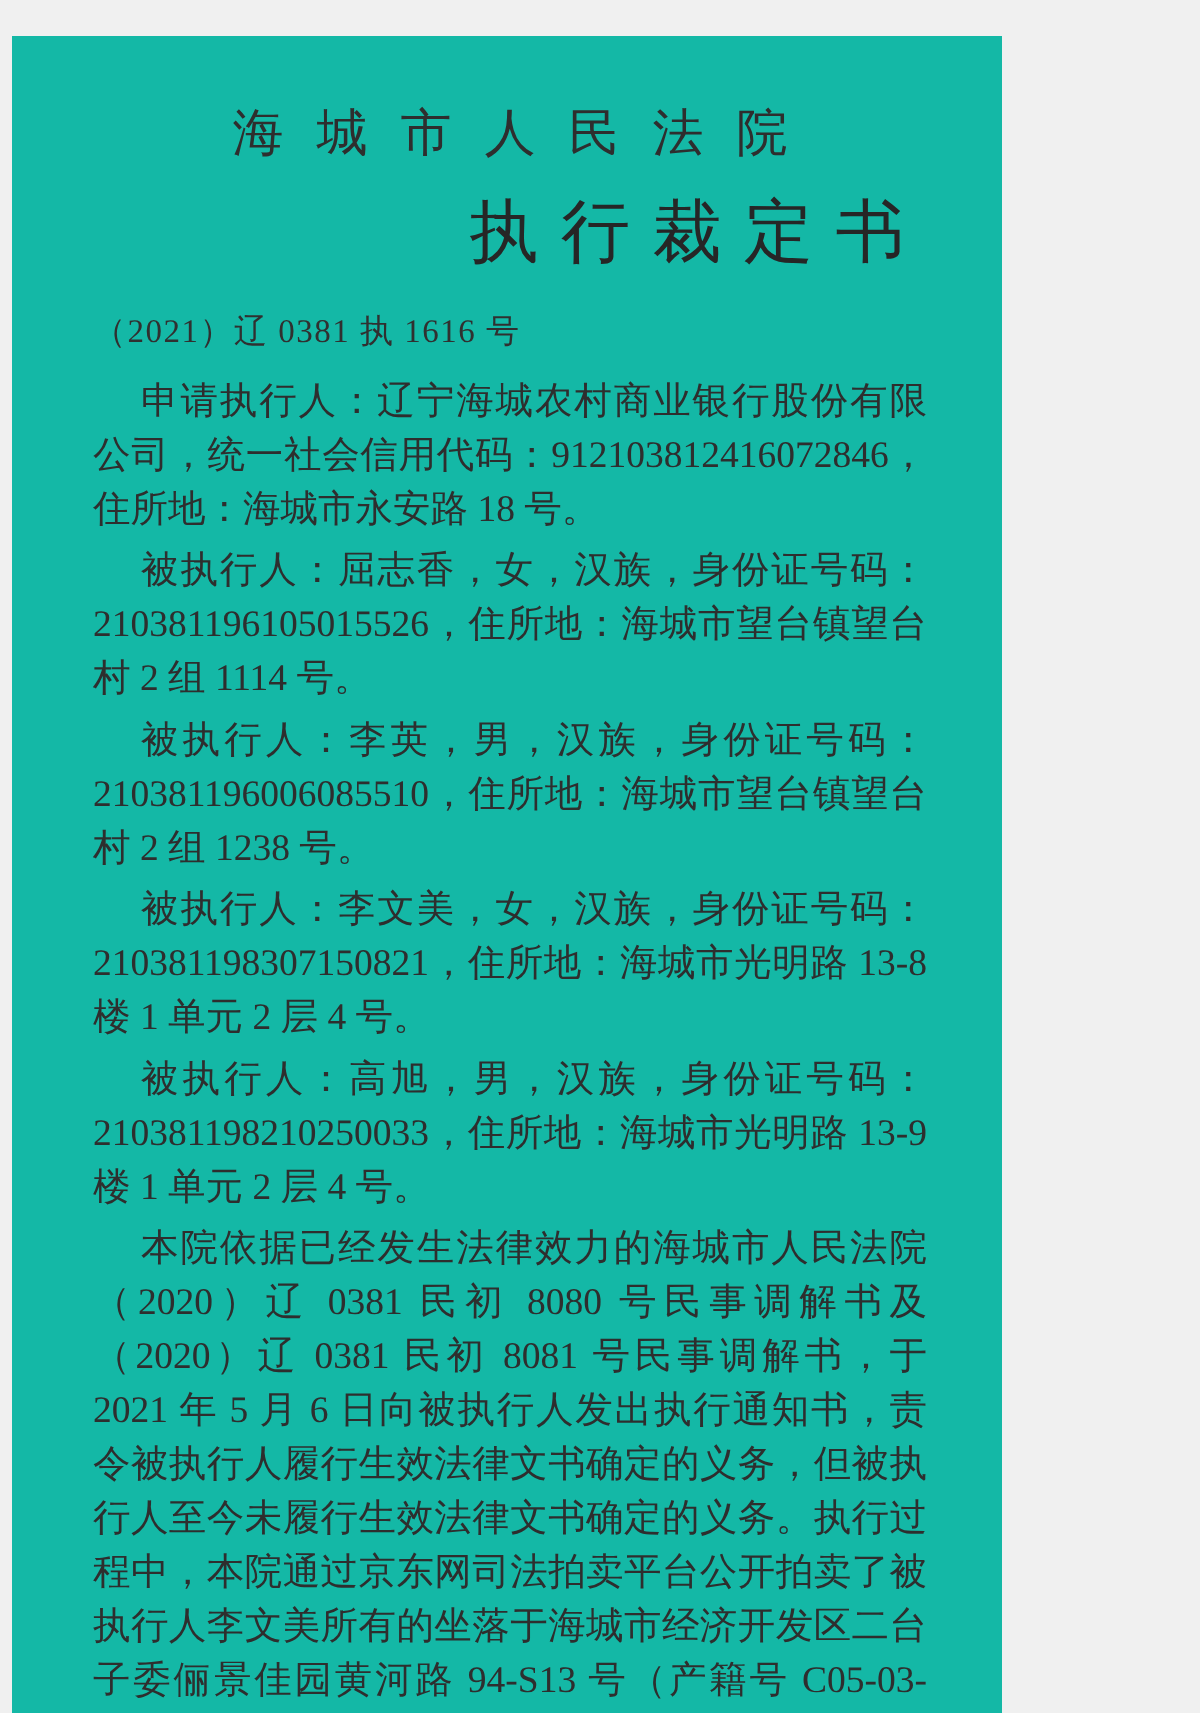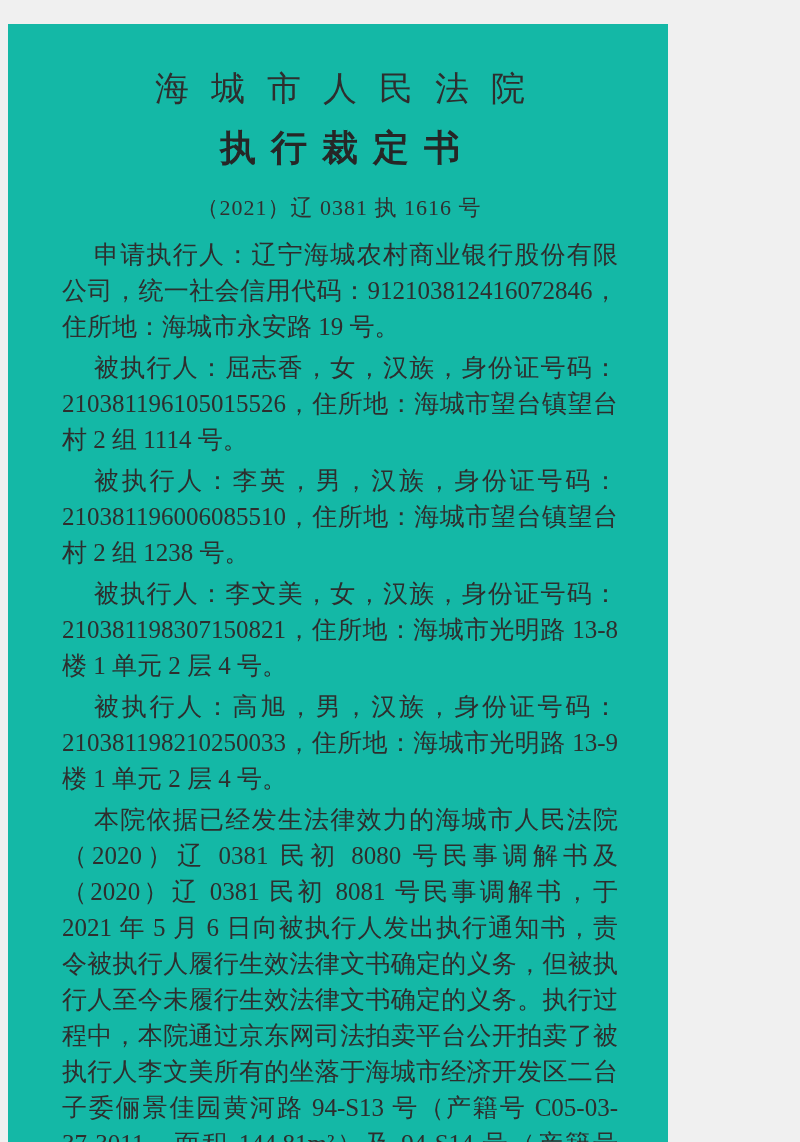--- a/index.html
+++ b/index.html
@@ -29,31 +29,31 @@
     font-size: 34px;
     font-weight: 500;
     letter-spacing: 22px;
     text-indent: 22px;
     text-align: center;
     color: #2e2e2e;
     white-space: nowrap;
   }
   .doc-type {
     margin: 12px 0 0 0;
-    font-size: 36px;
-    font-weight: bold;
+    font-size: 46px;
+    font-weight: normal;
     letter-spacing: 15px;
     text-indent: 15px;
-    text-align: center;
+    text-align: right;
     color: #262626;
     white-space: nowrap;
   }
   .case-number {
     margin-top: 20px;
-    text-align: center;
+    text-align: left;
     font-size: 22px;
     letter-spacing: 1px;
     color: #303030;
     padding-right: 2px;
   }
   .body-text {
     margin-top: 14px;
     font-size: 25px;
     line-height: 36px;
     text-align: justify;
@@ -71,21 +71,21 @@
 <div class="paper">
   <div class="content">
 
     <header>
       <h1 class="court-name">海城市人民法院</h1>
       <h2 class="doc-type">执行裁定书</h2>
       <div class="case-number">（2021）辽 0381 执 1616 号</div>
     </header>
 
     <main class="body-text">
-      <p>申请执行人：辽宁海城农村商业银行股份有限公司，统一社会信用代码：912103812416072846，住所地：海城市永安路 19 号。</p>
+      <p>申请执行人：辽宁海城农村商业银行股份有限公司，统一社会信用代码：912103812416072846，住所地：海城市永安路 18 号。</p>
       <p>被执行人：屈志香，女，汉族，身份证号码：210381196105015526，住所地：海城市望台镇望台村 2 组 1114 号。</p>
       <p>被执行人：李英，男，汉族，身份证号码：210381196006085510，住所地：海城市望台镇望台村 2 组 1238 号。</p>
       <p>被执行人：李文美，女，汉族，身份证号码：210381198307150821，住所地：海城市光明路 13-8 楼 1 单元 2 层 4 号。</p>
       <p>被执行人：高旭，男，汉族，身份证号码：210381198210250033，住所地：海城市光明路 13-9 楼 1 单元 2 层 4 号。</p>
       <p>本院依据已经发生法律效力的海城市人民法院（2020）辽 0381 民初 8080 号民事调解书及（2020）辽 0381 民初 8081 号民事调解书，于 2021 年 5 月 6 日向被执行人发出执行通知书，责令被执行人履行生效法律文书确定的义务，但被执行人至今未履行生效法律文书确定的义务。执行过程中，本院通过京东网司法拍卖平台公开拍卖了被执行人李文美所有的坐落于海城市经济开发区二台子委俪景佳园黄河路 94-S13 号（产籍号 C05-03-37-3011，面积 144.81m²）及 94-S14 号（产籍号 C05-03-37-3012，面积 192.16m²）两处商业网点，因无人竞买而流拍。现申请人向本院递交以物抵债申请书，申请以流拍价 1489407 元接收上述两处商业网点抵偿上述两件案件所欠贷款本息及诉讼费、执行费及其相关费用。依照《最高人民法院关于人民法院民事执行中拍卖、变卖财产的规定》第十九条、第二十三条、第二十九条的规定，裁定如下：</p>
     </main>
 
   </div>
 </div>
 

